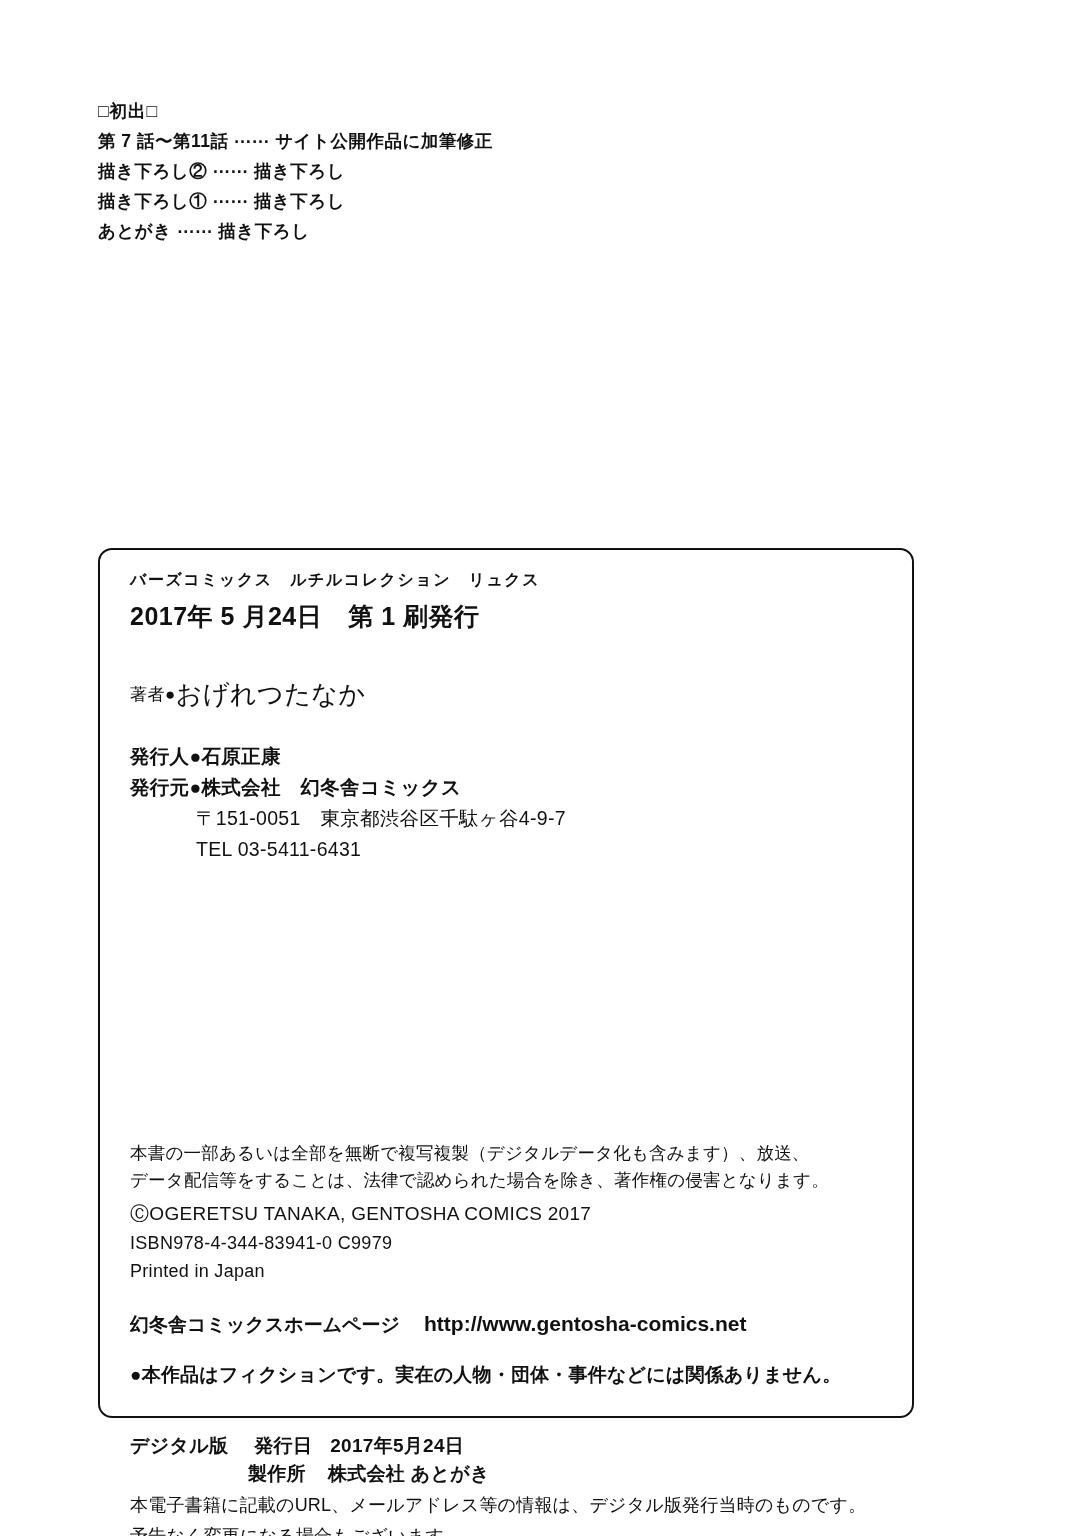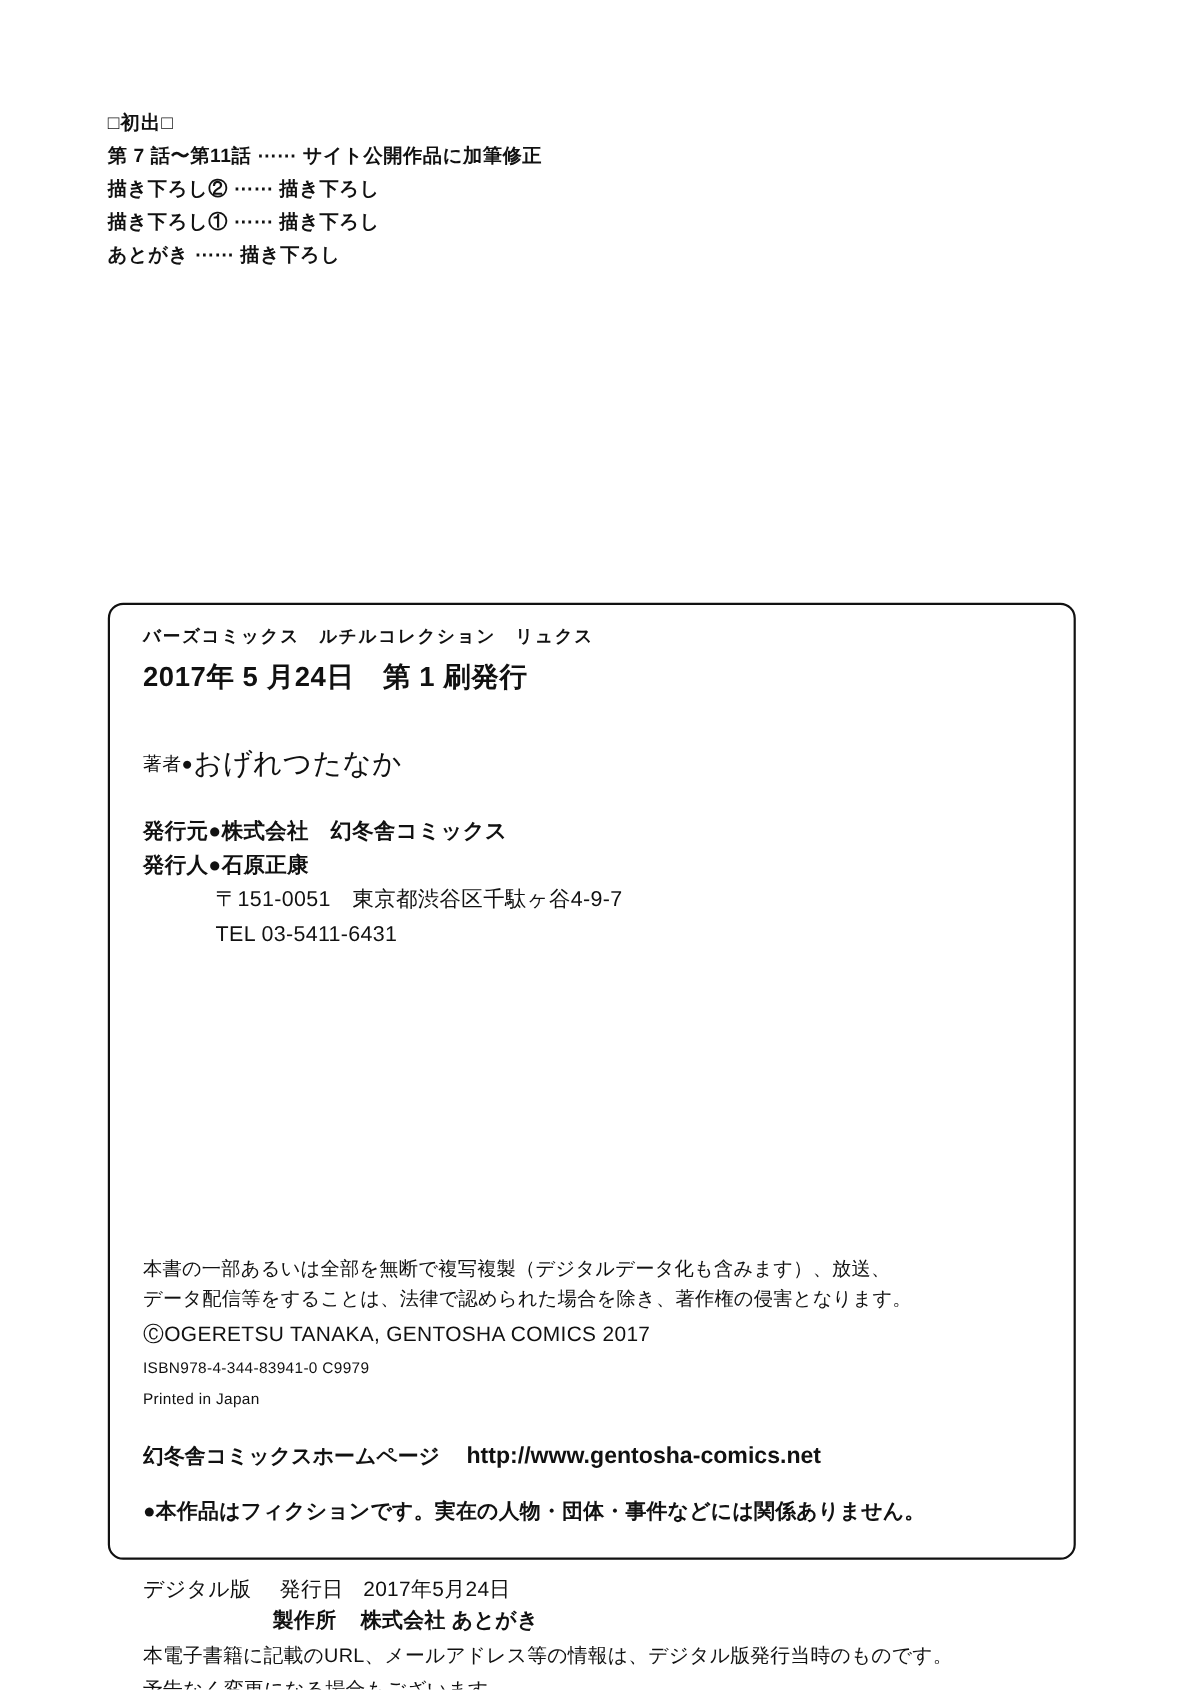--- a/index.html
+++ b/index.html
@@ -32,21 +32,21 @@
   }
   .shoshutsu .head {
     letter-spacing: 1px;
   }
 
   
   .colophon {
     position: absolute;
     left: 98px;
     top: 548px;
-    width: 880px;
+    width: 816px;
     height: 870px;
     border: 2px solid #111111;
     border-radius: 14px;
     box-sizing: border-box;
   }
   .colophon-inner {
     position: absolute;
     left: 30px;
     top: 18px;
     right: 24px;
@@ -124,21 +124,21 @@
   }
   .legal .copyline {
     font-size: 19px;
     line-height: 31px;
     letter-spacing: 0.3px;
     margin-top: 4px;
     white-space: nowrap;
   }
   .legal .isbn,
   .legal .printed {
-    font-size: 14px;
+    font-size: 18px;
     line-height: 28px;
     letter-spacing: 0.3px;
     white-space: nowrap;
   }
   .legal .homepage {
     margin-top: 24px;
     font-size: 19px;
     font-weight: 700;
     line-height: 30px;
     white-space: nowrap;
@@ -159,21 +159,21 @@
 
   
   .digital {
     position: absolute;
     left: 130px;
     top: 1432px;
     width: 880px;
   }
   .digital .dline1 {
     font-size: 19px;
-    font-weight: 400;
+    font-weight: 700;
     line-height: 28px;
     letter-spacing: 0.3px;
     white-space: nowrap;
   }
   .digital .dline1 .t2 { margin-left: 26px; }
   .digital .dline1 .t3 { margin-left: 18px; }
   .digital .dline2 {
     font-size: 19px;
     font-weight: 700;
     line-height: 28px;
@@ -209,22 +209,22 @@
 
     <div class="pub-date">
       <span>2017年 5 月24日</span><span class="impression">第 1 刷発行</span>
     </div>
 
     <div class="author-line">
       <span class="lbl">著者●</span><span>おげれつたなか</span>
     </div>
 
     <div class="imprint-block">
+      <div class="row">発行人●石原正康</div>
       <div class="row">発行元●株式会社　幻冬舎コミックス</div>
-      <div class="row">発行人●石原正康</div>
       <div class="row indent">〒151-0051　東京都渋谷区千駄ヶ谷4-9-7</div>
       <div class="row indent">TEL 03-5411-6431</div>
     </div>
   </div>
 
   <div class="legal">
     <div class="para">本書の一部あるいは全部を無断で複写複製（デジタルデータ化も含みます）、放送、</div>
     <div class="para">データ配信等をすることは、法律で認められた場合を除き、著作権の侵害となります。</div>
     <div class="copyline">ⒸOGERETSU TANAKA, GENTOSHA COMICS 2017</div>
     <div class="isbn">ISBN978-4-344-83941-0 C9979</div>

